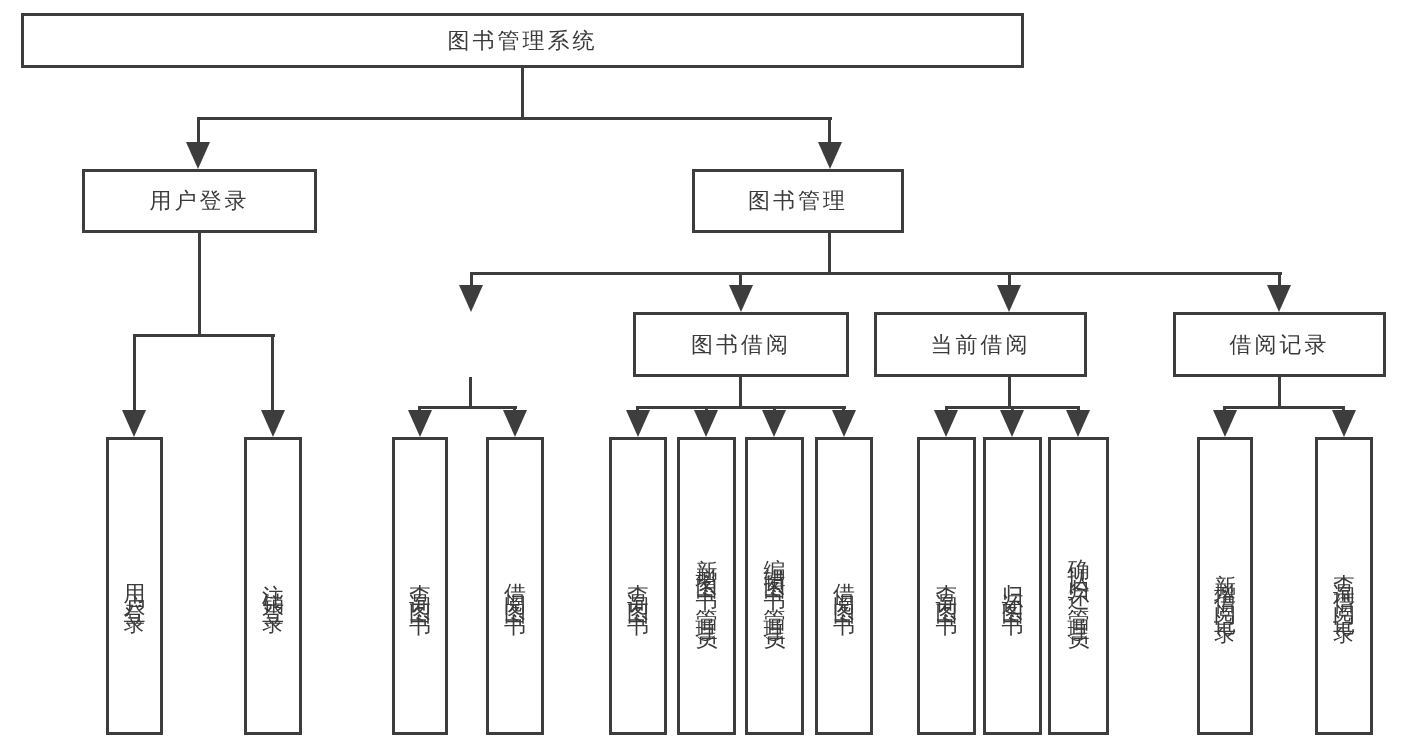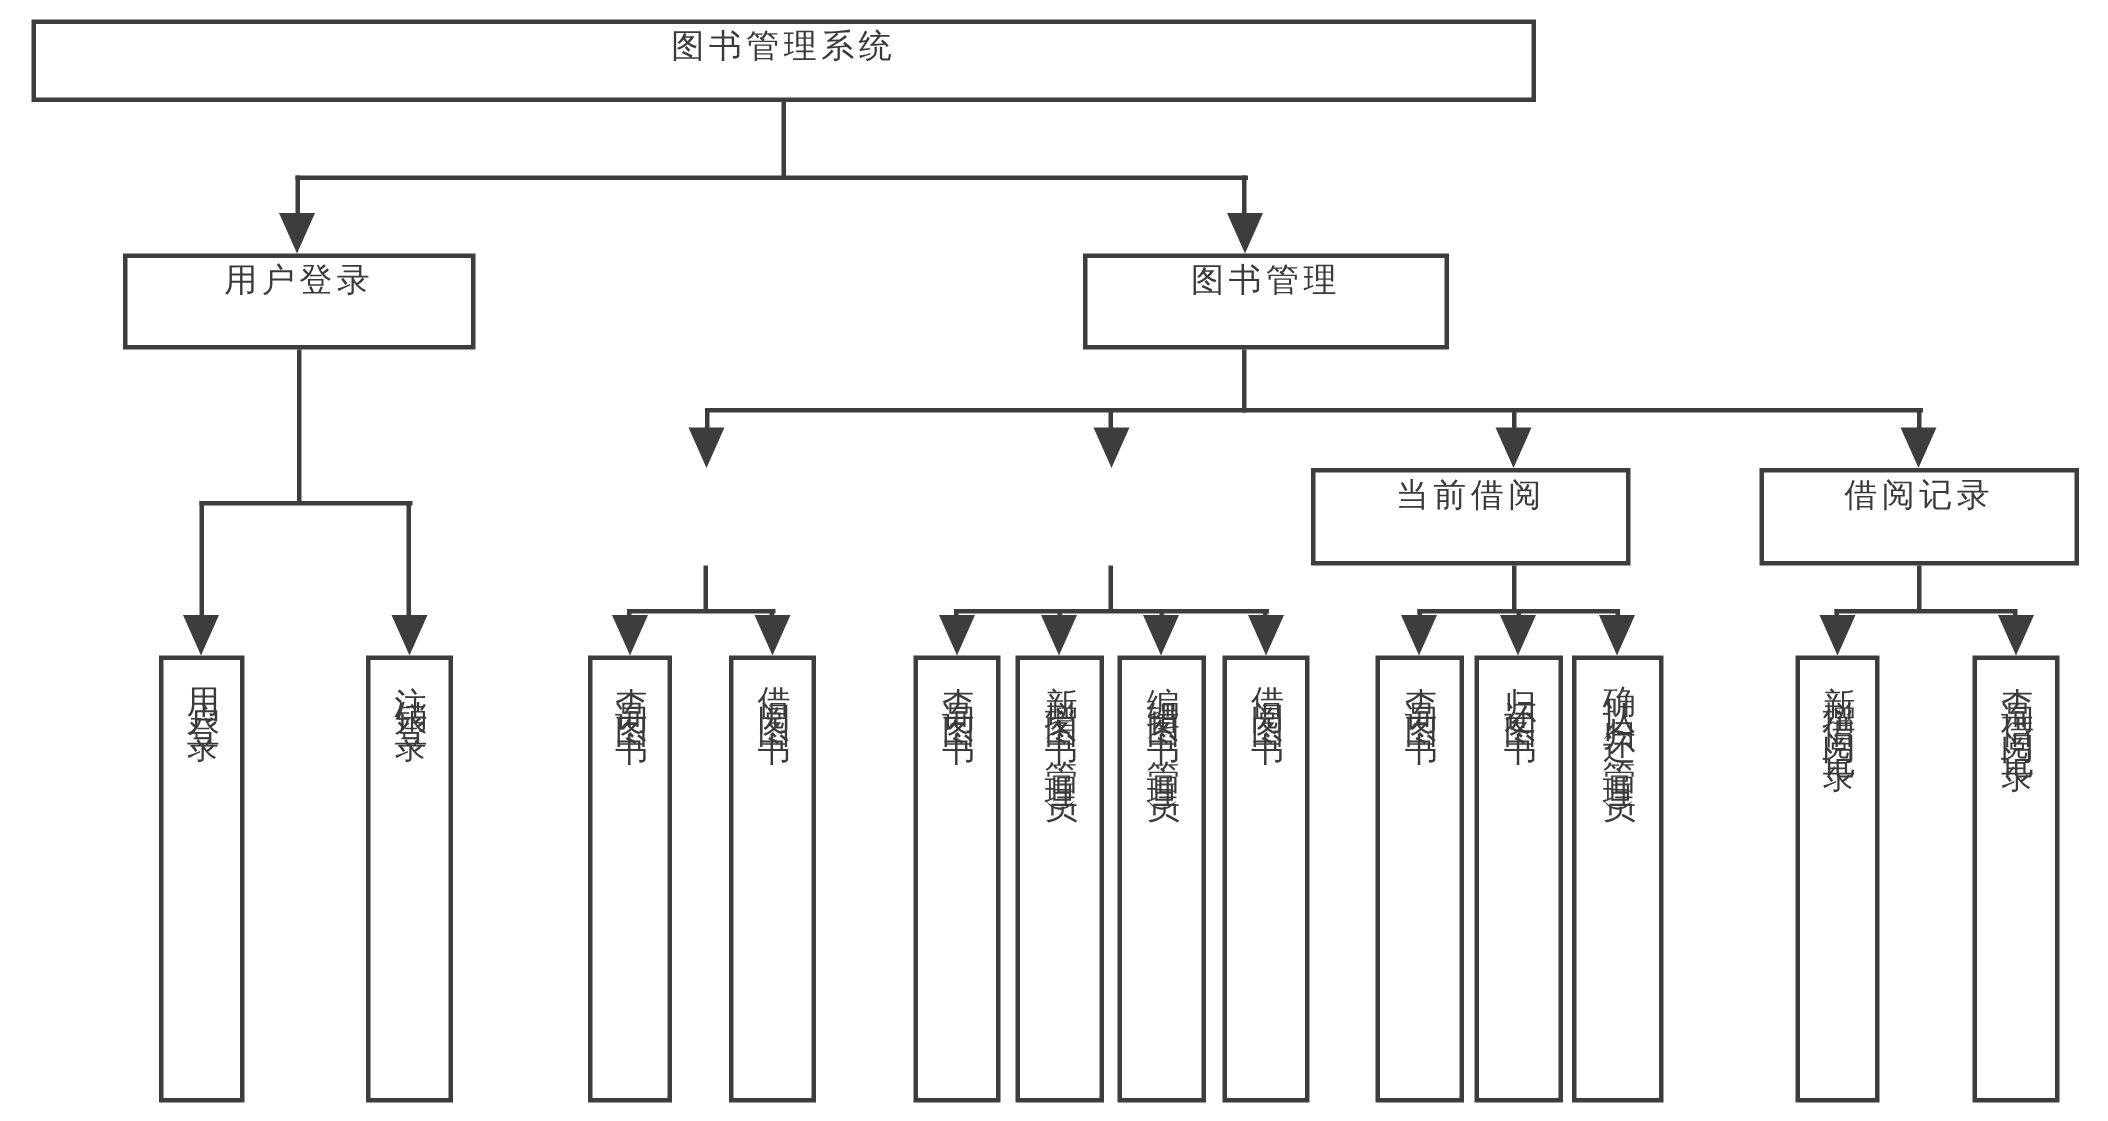--- a/index.html
+++ b/index.html
@@ -4,21 +4,21 @@
 <style>
   * { margin:0; padding:0; box-sizing:border-box; }
   html,body { background:#ffffff; }
   .stage {
     position:relative; width:1405px; height:747px; background:var(--bg,#ffffff);
     font-family:"DejaVu Sans","Liberation Sans",sans-serif; overflow:hidden;
     color:var(--text,#3a3a3a);
   }
   .box {
     position:absolute; border:3px solid var(--line,#3d3d3d); background:#ffffff;
-    display:flex; justify-content:center;
+    display:flex; align-items:center; justify-content:center;
     font-size:22px; letter-spacing:3px; color:var(--text,#3a3a3a); white-space:nowrap;
   }
   .vbox { font-size:22px; letter-spacing:0; }
   .vbox .vtext {
     writing-mode:vertical-rl; text-orientation:mixed;
     letter-spacing:10px; line-height:1; white-space:nowrap;
   }
   .hl { position:absolute; height:3px; background:var(--line,#3d3d3d); }
   .vl { position:absolute; width:3px;  background:var(--line,#3d3d3d); }
   .arrow {
@@ -37,24 +37,27 @@
 
 <div class="stage">
 
   <div class="box" style="left:21px;top:13px;width:1003px;height:55px">
     <span>图书管理系统</span>
   </div>
 
   <div class="box" style="left:82px;top:169px;width:235px;height:64px">
     <span>用户登录</span>
   </div>
-  <div class="box" style="left:722px;top:169px;width:244px;height:64px">
+  <div class="box" style="left:692px;top:169px;width:212px;height:64px">
     <span>图书管理</span>
   </div>
 
+  <div class="box" style="left:633px;top:312px;width:216px;height:65px">
+    <span>图书借阅</span>
+  </div>
   <div class="box" style="left:874px;top:312px;width:213px;height:65px">
     <span>当前借阅</span>
   </div>
   <div class="box" style="left:1173px;top:312px;width:213px;height:65px">
     <span>借阅记录</span>
   </div>
 
   <div class="box vbox" style="left:106px;top:437px;width:57px;height:298px">
     <span class="vtext">用户登录</span>
   </div>

